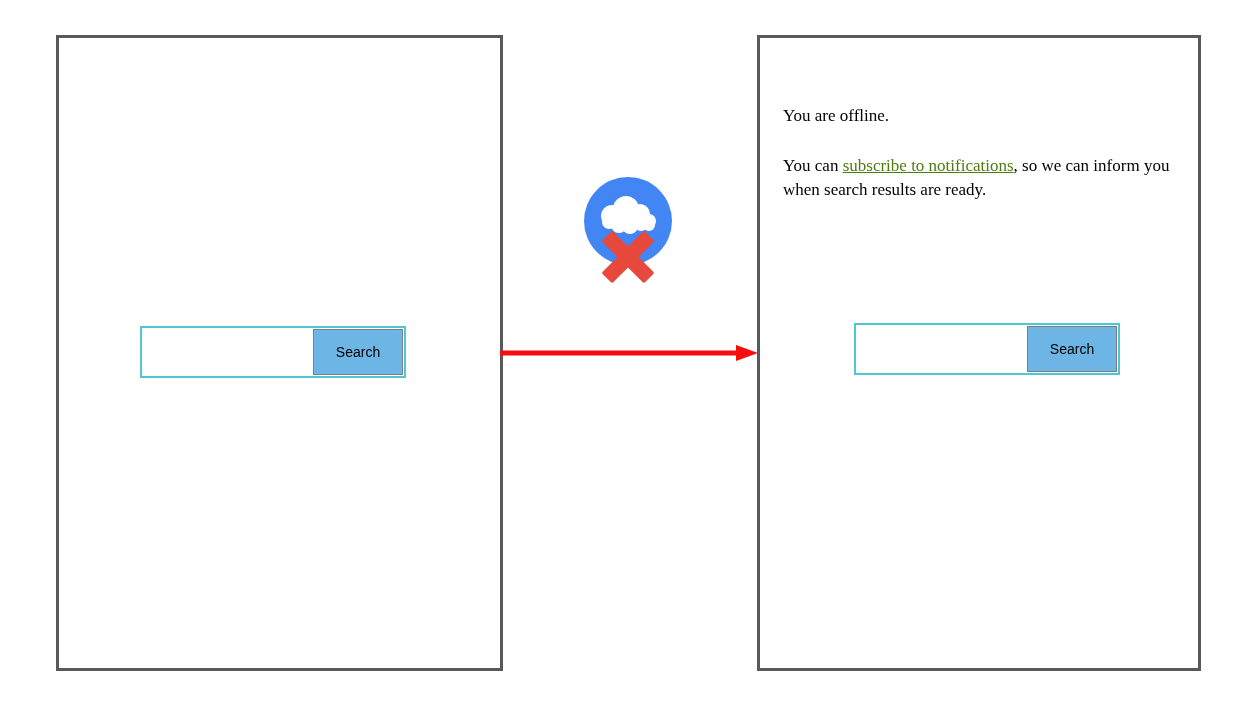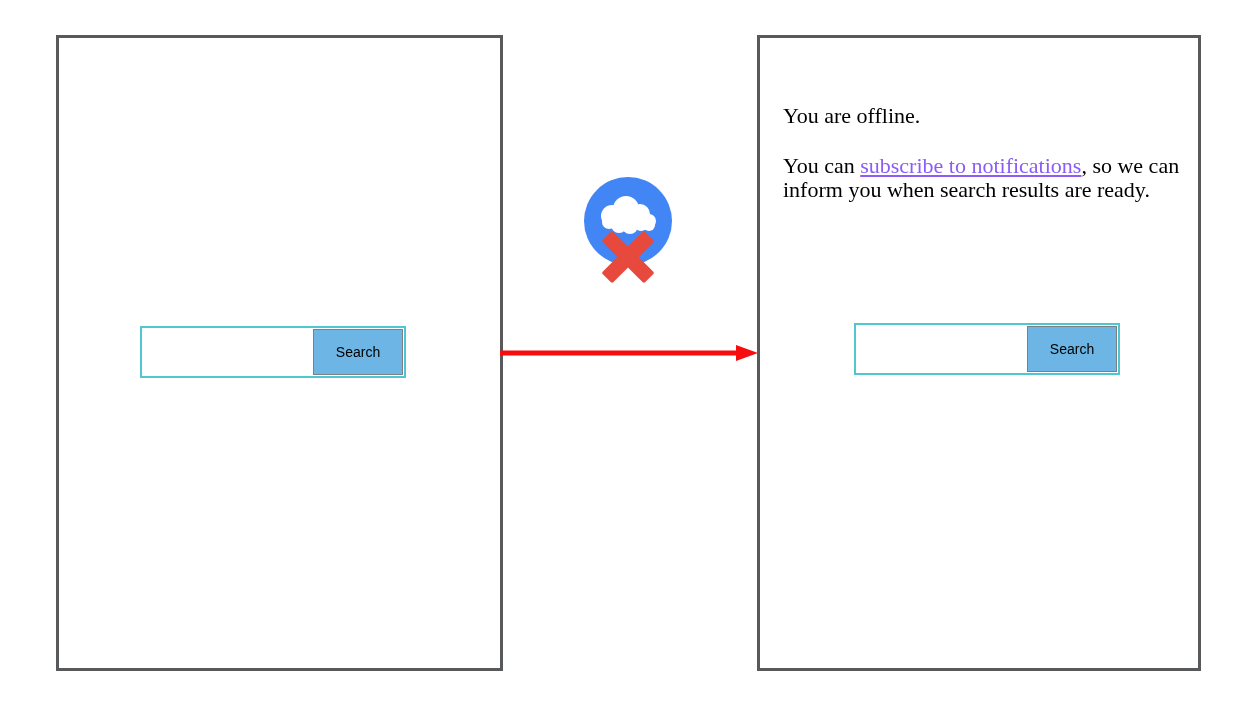--- a/index.html
+++ b/index.html
@@ -53,27 +53,27 @@
     color: #000000;
     font-family: "Liberation Sans", sans-serif;
     cursor: pointer;
   }
 
   .offline-text {
     position: absolute;
     left: 23px; top: 66px;
     width: 398px;
     font-family: "Liberation Serif", serif;
-    font-size: 22px;
+    font-size: 17px;
     line-height: 24px;
     color: #000000;
   }
   .offline-text p { margin: 0 0 26px 0; }
   .subscribe-link {
-    color: #8b5cf6;
+    color: #4d7c0f;
     text-decoration: underline;
     cursor: pointer;
   }
 
   .flow-arrow {
     position: absolute;
     left: 500px; top: 344px;
     width: 258px; height: 18px;
   }
 

